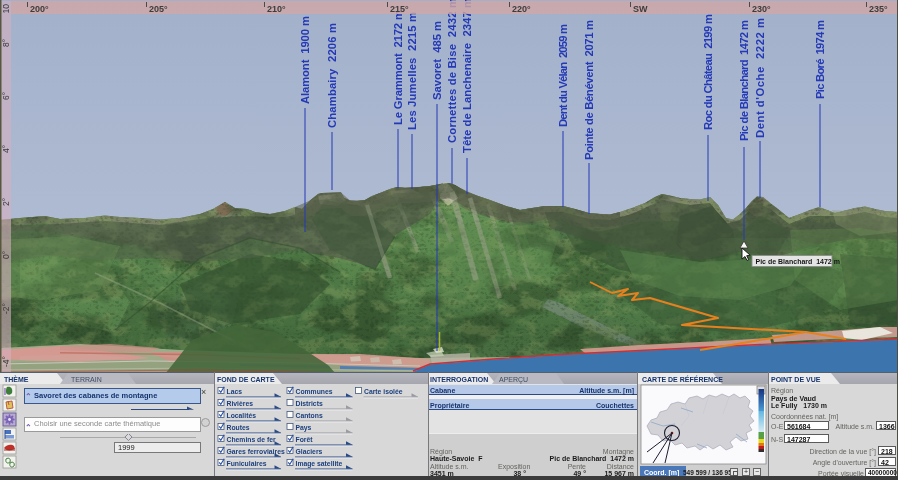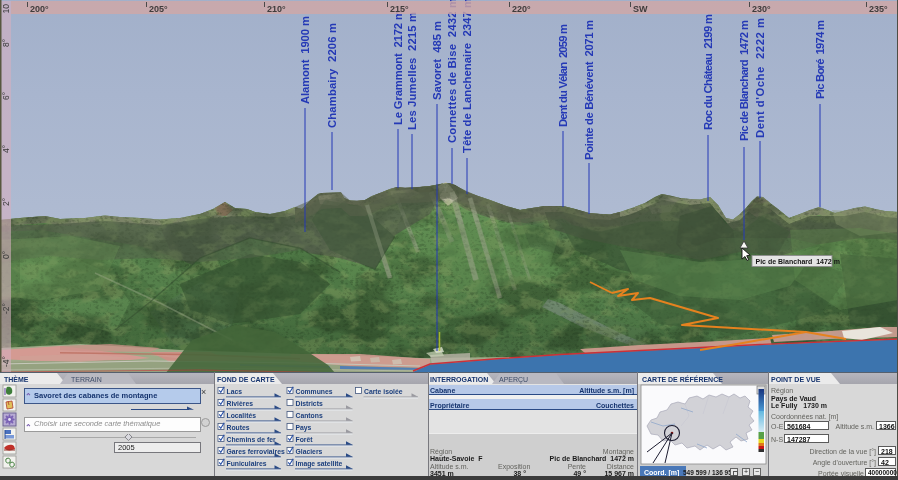--- a/index.html
+++ b/index.html
@@ -276,29 +276,29 @@
   <div class="abs" style="left:24px;top:16px;width:177px;height:16px;background:#b5cbeb;border:1px solid #3c5688;box-sizing:border-box;"></div>
   <div class="abs nv" style="left:34px;top:20px;font-size:7.5px;">Savoret des cabanes de montagne</div>
   <div class="abs" style="left:25px;top:21px;color:#7a5fb0;font-weight:bold;font-size:8px;">⌃</div>
   <div class="abs" style="left:201px;top:16px;color:#3c3c3c;font-size:9px;">×</div>
   <svg class="abs" style="left:125px;top:34px" width="75" height="8" viewBox="0 0 75 8">
     <line x1="6" y1="3.5" x2="64" y2="3.5" stroke="#2a4a85" stroke-width="1.1"></line>
     <path d="M62,0.5 L69,3.8 L62,3.8 Z" fill="#2a4a85"></path>
   </svg>
 
   <div class="abs" style="left:24px;top:45px;width:177px;height:15px;background:#fdfdfd;border:1px solid #9a9a9a;box-sizing:border-box;"></div>
-  <div class="abs" style="left:34px;top:48px;font-size:7.5px;font-style:italic;color:#8d8d8d;">Choisir une seconde carte thématique</div>
+  <div class="abs" style="left:34px;top:48px;font-size:7.5px;color:#8d8d8d;">Choisir une seconde carte thématique</div>
   <div class="abs" style="left:25px;top:52px;color:#7a5fb0;font-weight:bold;font-size:8px;">⌃</div>
   <div class="abs" style="left:201px;top:46px;width:7px;height:7px;border-radius:50%;background:#d2d2d2;border:1px solid #9a9a9a;"></div>
   <svg class="abs" style="left:60px;top:62px" width="140" height="7" viewBox="0 0 140 7">
     <line x1="0" y1="3.5" x2="136" y2="3.5" stroke="#a8a8a8" stroke-width="1"></line>
     <rect x="66" y="0.5" width="5" height="5" transform="rotate(45 68.5 3)" fill="#d8d8de" stroke="#77777c" stroke-width="0.8"></rect>
   </svg>
   <div class="abs" style="left:114px;top:70px;width:87px;height:11px;background:#ededed;border:1px solid #77777c;box-sizing:border-box;"></div>
-  <div class="abs" style="left:118px;top:72px;font-size:7.5px;color:#222;">2005</div>
+  <div class="abs" style="left:118px;top:72px;font-size:7.5px;color:#222;">1999</div>
 
   <div class="abs" style="left:214px;top:1px;width:214px;height:11px;">
     <div class="abs" style="left:0;top:0;width:68px;height:11px;background:#ebebeb;clip-path:polygon(0 0,59px 0,68px 11px,0 11px);"></div>
     <div class="abs nv" style="left:3px;top:3px;">FOND DE CARTE</div>
   </div>
   <div class="abs" style="left:214px;top:12px;width:214px;height:92px;background:#d8d8d8;">
   <svg class="abs" style="left:0;top:0" width="214" height="92" viewBox="0 0 214 92" font-family="Liberation Sans,sans-serif" font-size="6.8" font-weight="bold">
   <g>
             <rect x="4" y="3.5" width="6" height="6" fill="#fff" stroke="#44587e" stroke-width="0.8"></rect>
             <path d="M5.2,6.3 L6.8,8.3 L10.2,2.7" fill="none" stroke="#2850a8" stroke-width="1.1"></path>

